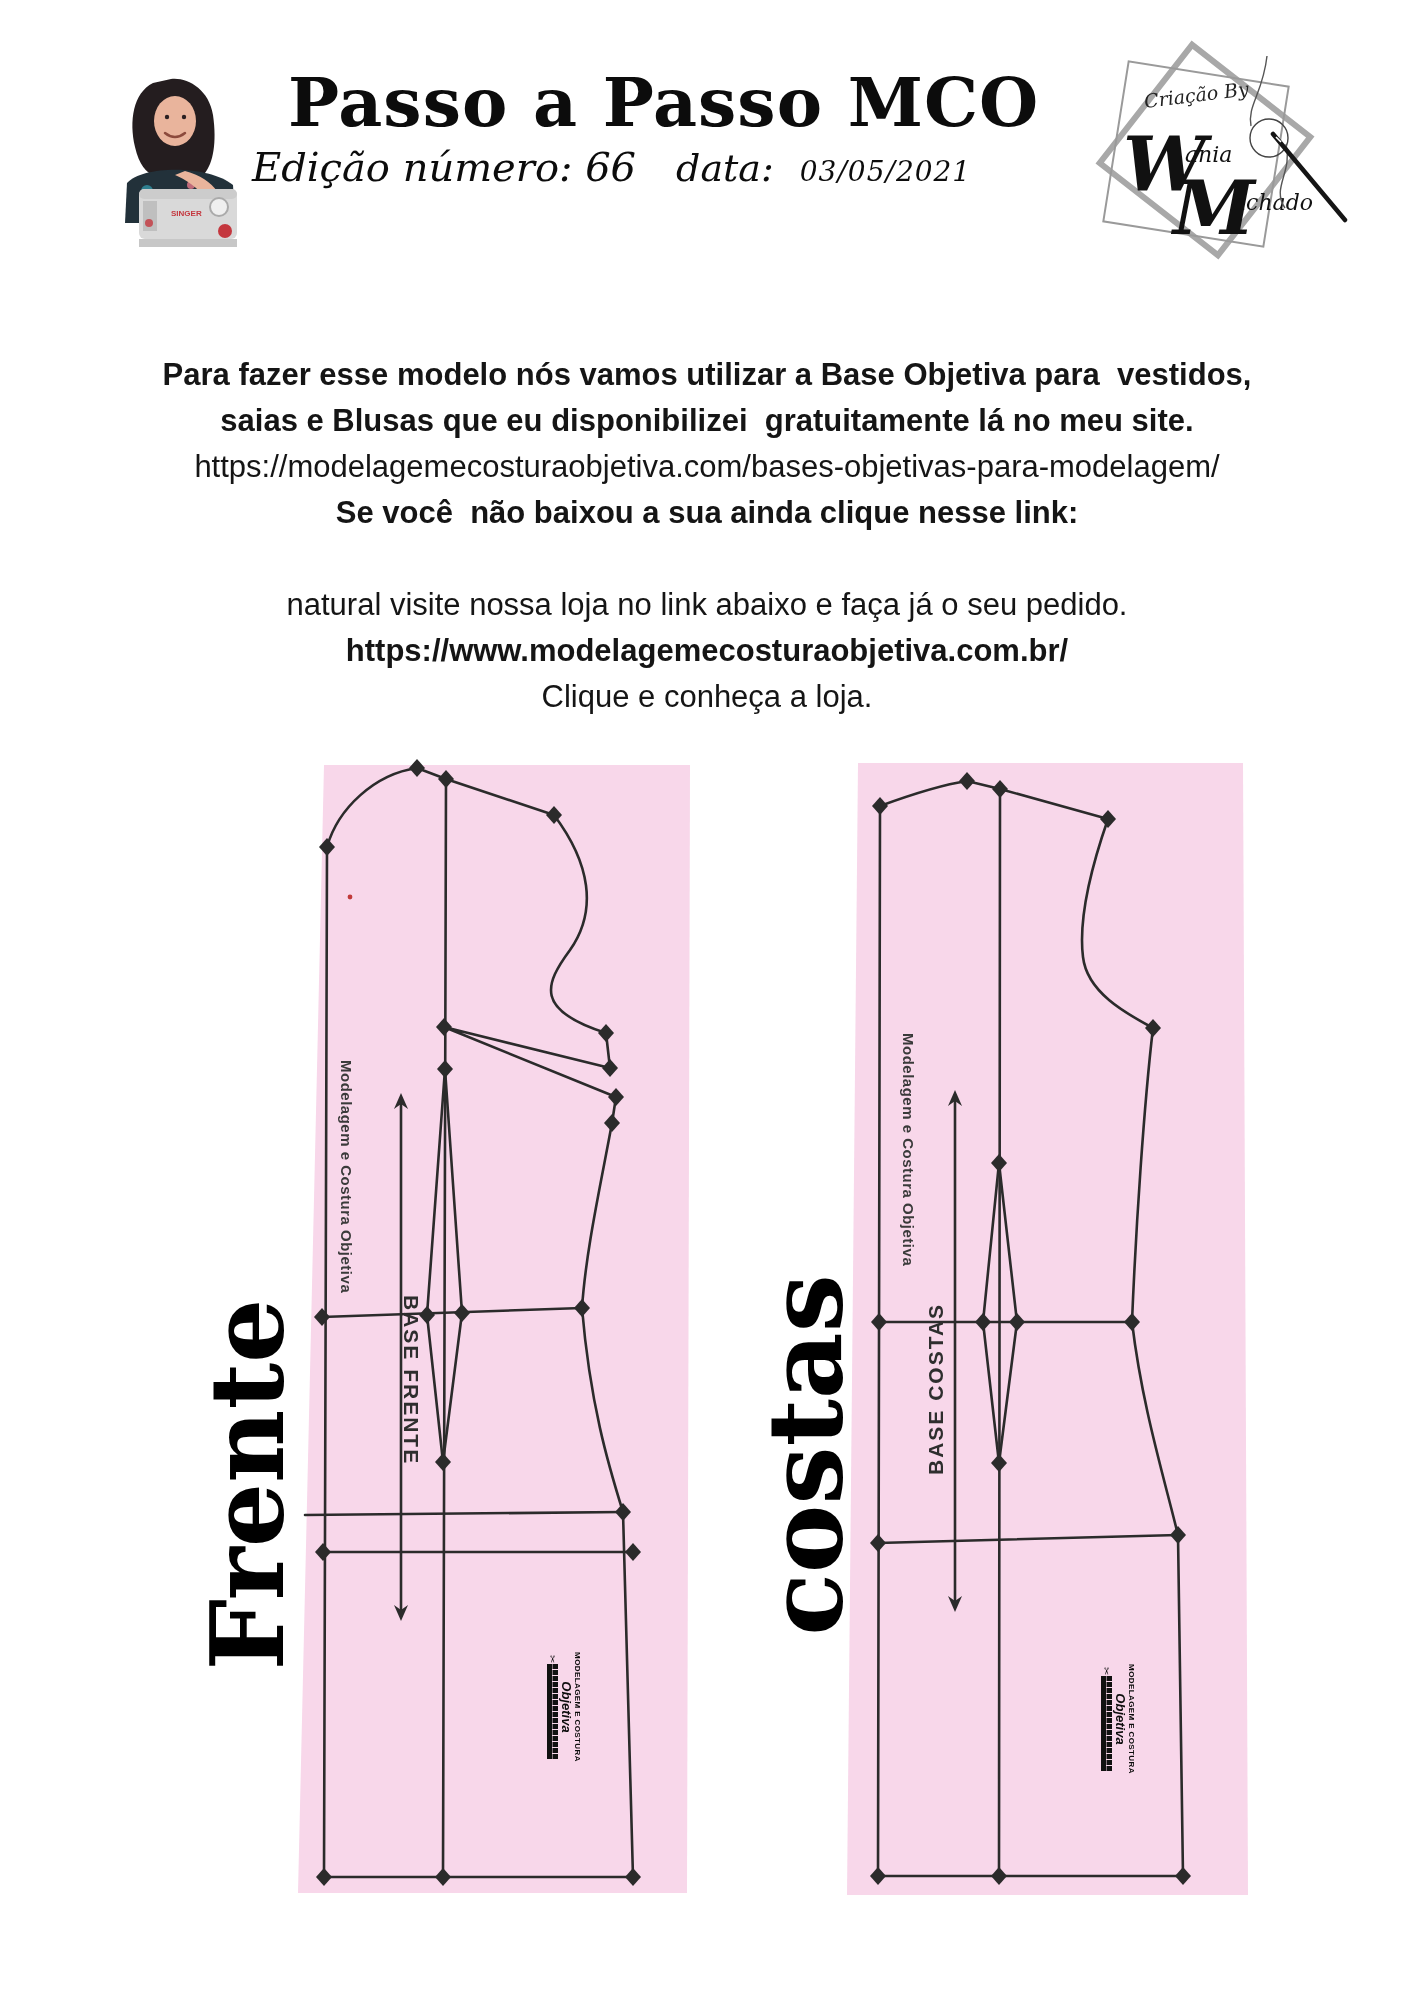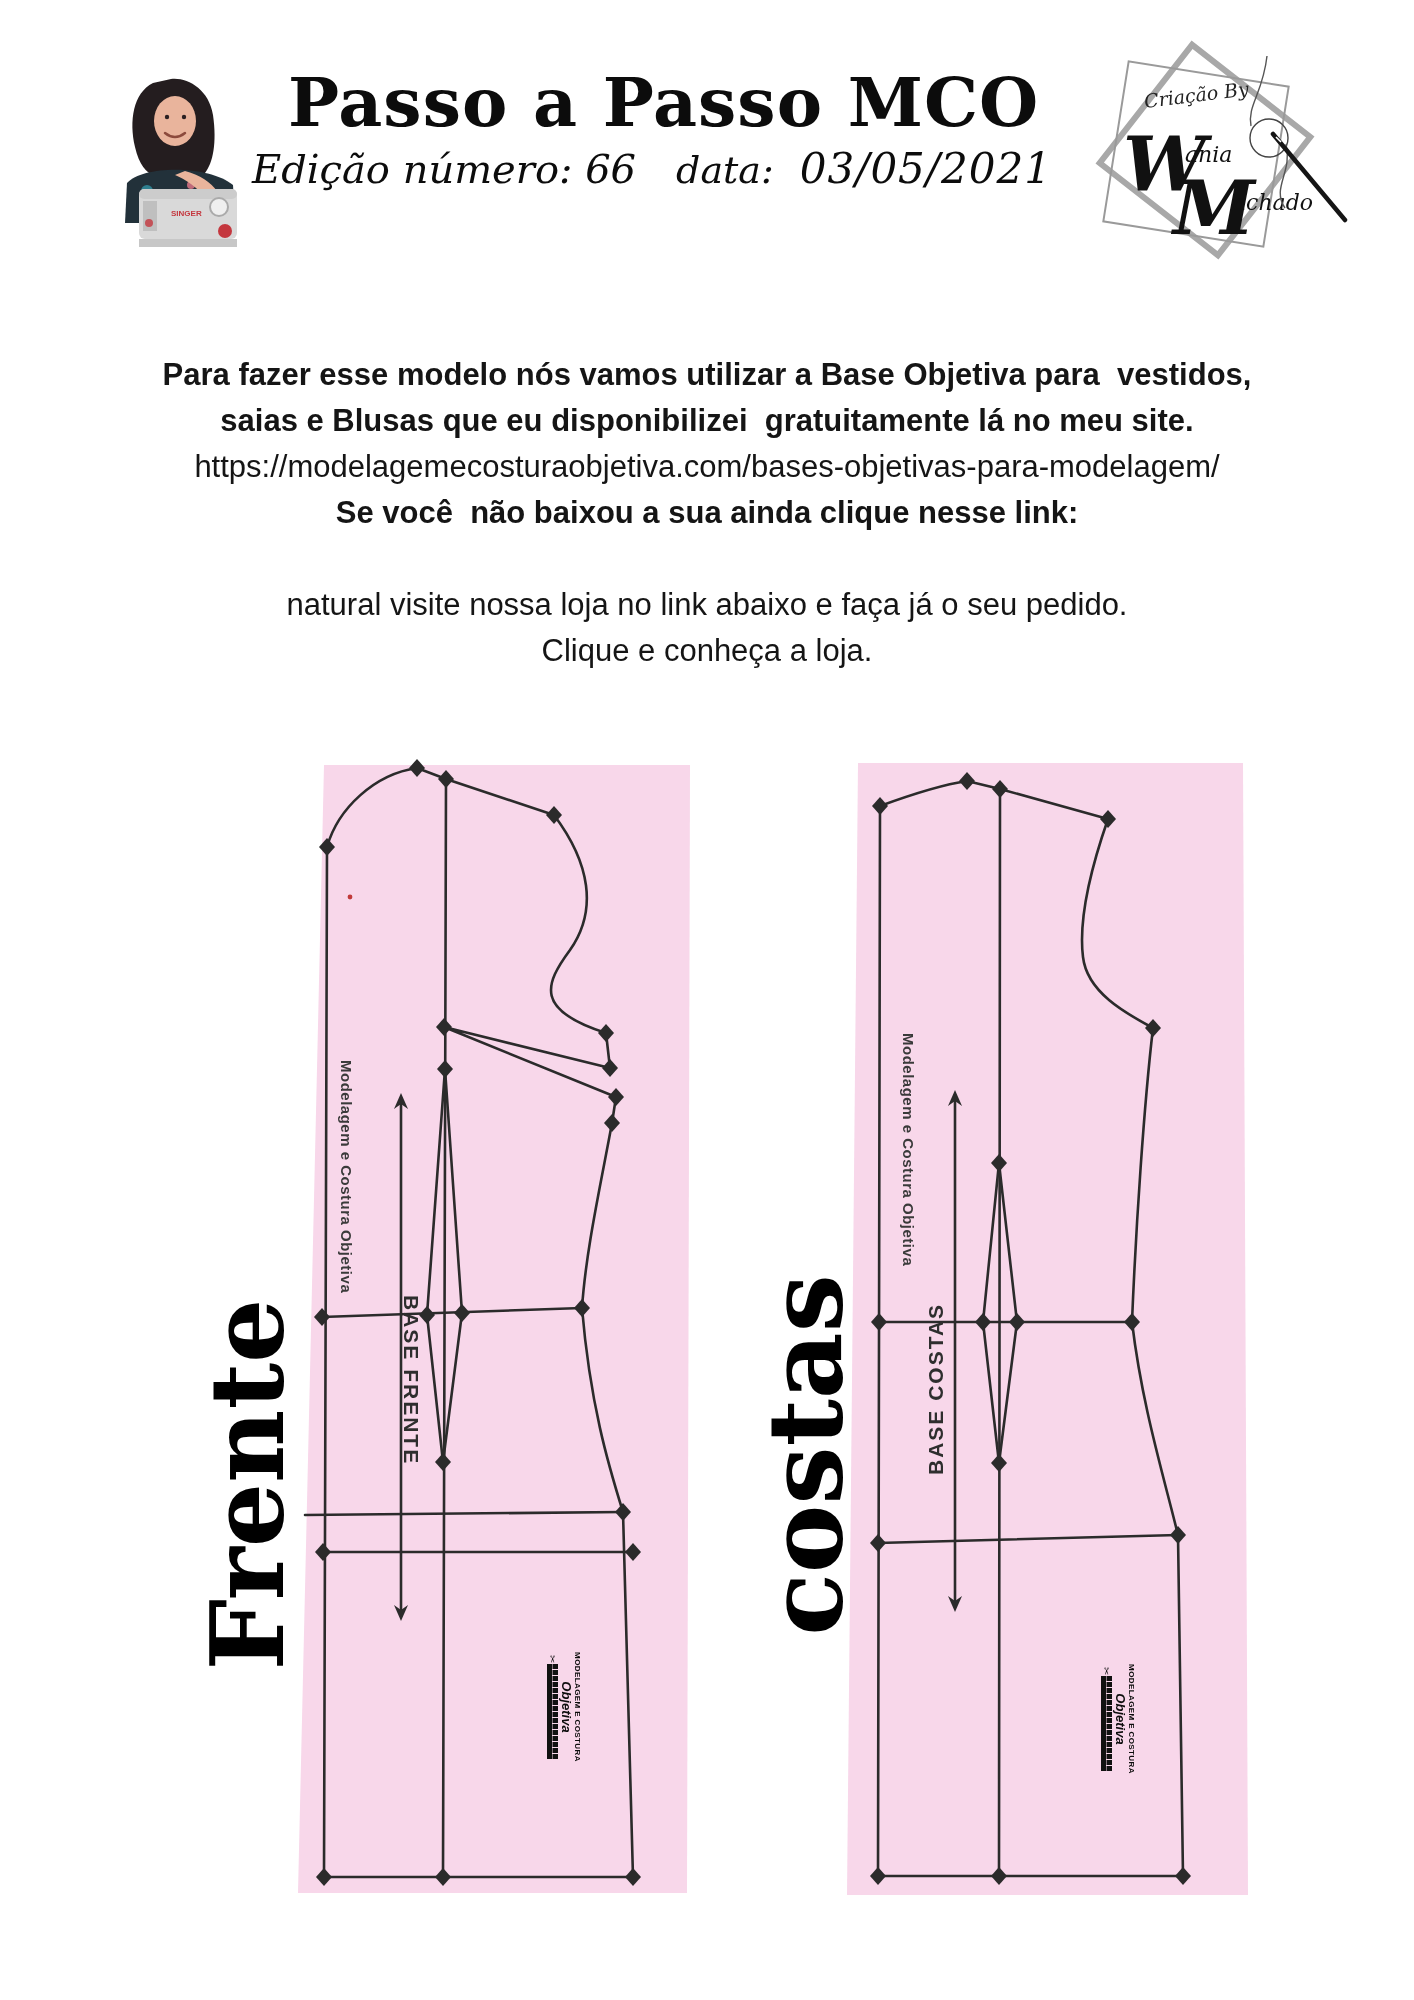--- a/index.html
+++ b/index.html
@@ -13,21 +13,21 @@
     position:absolute;left:250px;top:62px;width:600px;
     font-family:"DejaVu Serif",serif;font-weight:bold;font-size:68px;
     letter-spacing:1px;color:#0c0c0c;white-space:nowrap;margin-left:38px;
   }
   .subtitle{
     position:absolute;left:252px;top:144px;display:flex;align-items:baseline;gap:40px;
     font-family:"DejaVu Serif",serif;font-style:italic;font-weight:normal;color:#0c0c0c;
   }
   .subtitle .ed{font-size:40px;}
   .subtitle .dl{font-size:38px;}
-  .subtitle .dv{font-size:42px;letter-spacing:1px;margin-left:-14px;}
+  .subtitle .dv{font-size:28px;letter-spacing:1px;margin-left:-14px;}
   .logo-box{position:absolute;left:1045px;top:38px;width:315px;height:228px;}
   
   .intro{position:absolute;left:0;top:352px;width:1414px;text-align:center;}
   .intro .ln{height:46px;line-height:46px;font-size:31px;white-space:pre;}
   .intro .b{font-weight:bold;}
   .intro .sp{height:46px;}
   
   .pattern-svg{position:absolute;}
   #front-svg{left:290px;top:758px;}
   #back-svg{left:840px;top:755px;}
@@ -121,20 +121,21 @@
   </svg>
 </div>
 
 <div class="intro">
   <div class="ln b">Para fazer esse modelo nós vamos utilizar a Base Objetiva para  vestidos,</div>
   <div class="ln b">saias e Blusas que eu disponibilizei  gratuitamente lá no meu site.</div>
   <div class="ln">https://modelagemecosturaobjetiva.com/bases-objetivas-para-modelagem/</div>
   <div class="ln b">Se você  não baixou a sua ainda clique nesse link:</div>
   <div class="sp"></div>
   <div class="ln">natural visite nossa loja no link abaixo e faça já o seu pedido.</div>
+  <div class="ln b">https://www.modelagemecosturaobjetiva.com.br/</div>
   <div class="ln">Clique e conheça a loja.</div>
 </div>
 
 <svg id="front-svg" class="pattern-svg" width="410" height="1145" viewBox="0 0 410 1145">
   <defs>
     <path id="dm" d="M0,-9 L8,0 L0,9 L-8,0 Z"></path>
     <path id="ahu" d="M0,0 l-7,16 l7,-5 l7,5 Z"></path>
     <path id="ahd" d="M0,0 l-7,-16 l7,5 l7,-5 Z"></path>
   </defs>
   <polygon class="paper" points="34,7 400,7 397,1135 8,1135"></polygon>

